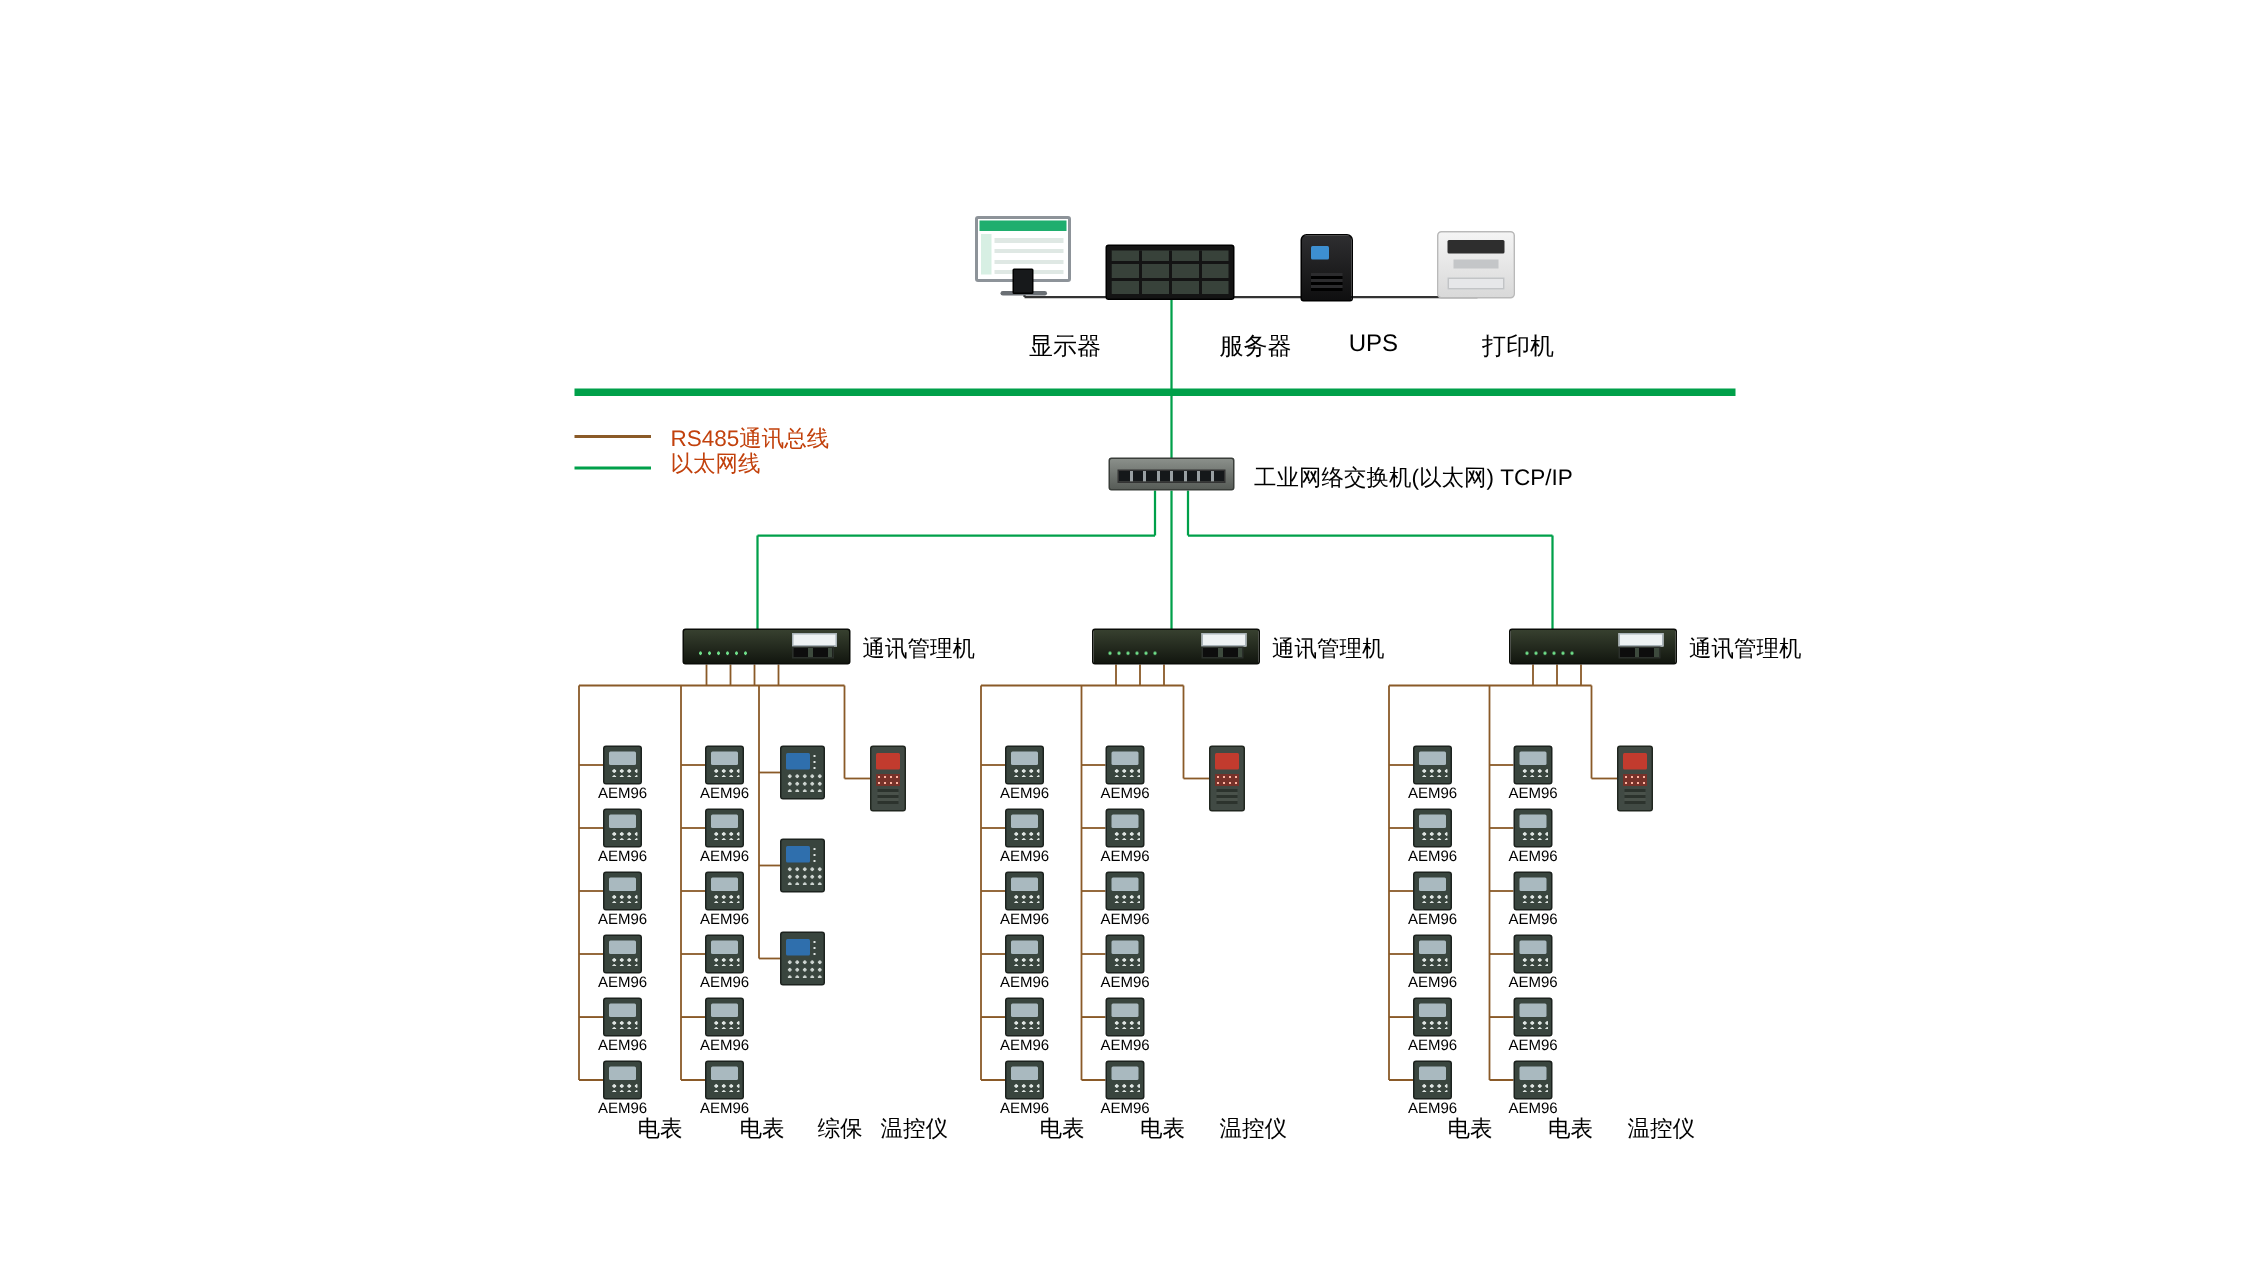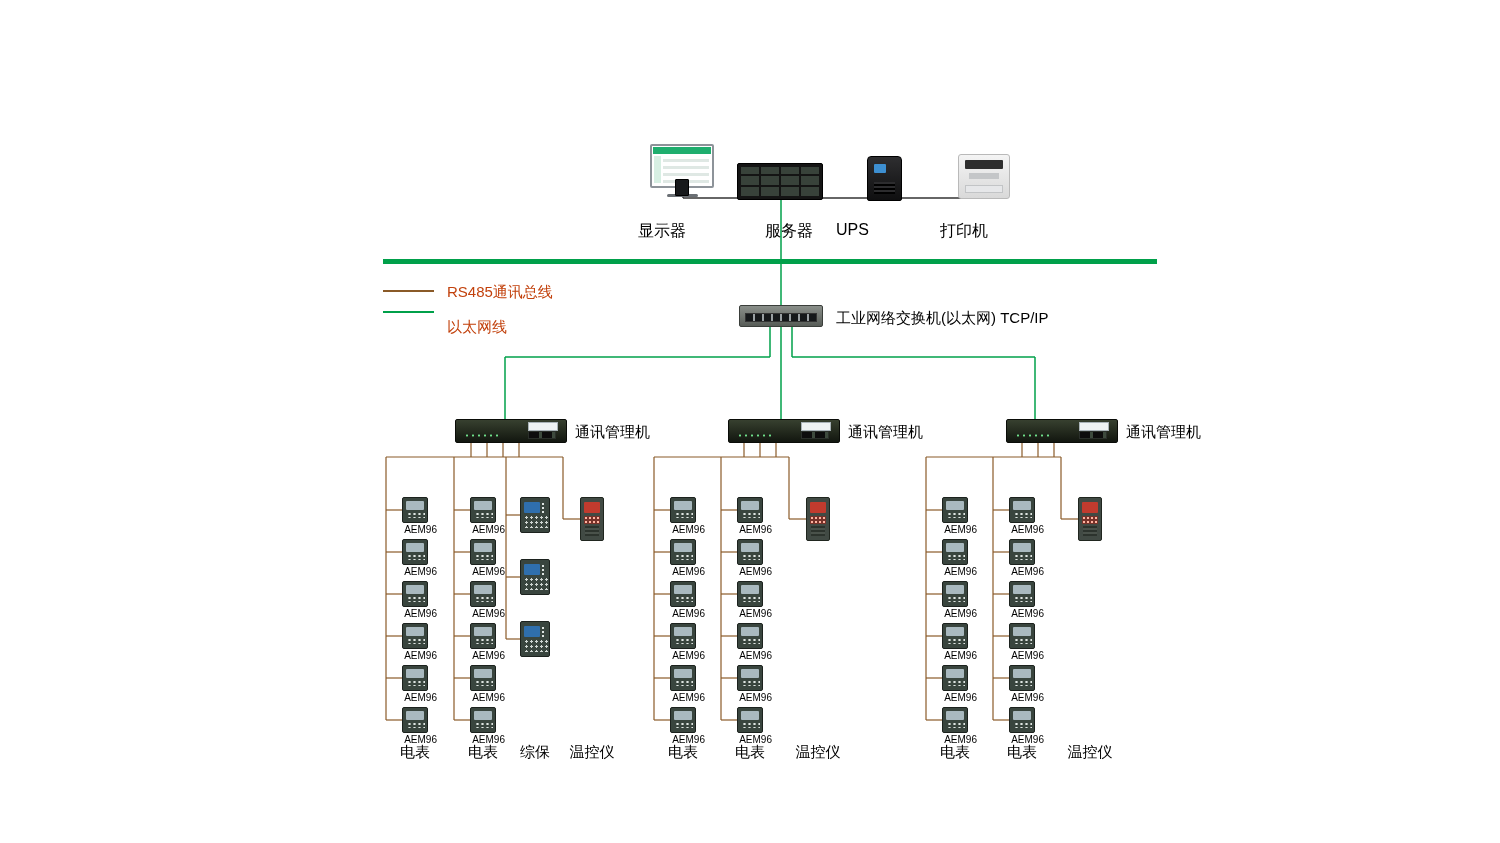--- a/index.html
+++ b/index.html
@@ -1,27 +1,27 @@
 <!DOCTYPE html>
 <html><head>
 <meta charset="utf-8">
 <style>
   *{margin:0;padding:0;box-sizing:border-box}
   html,body{width:1500px;height:843px;background:#ffffff;font-family:"Liberation Sans",sans-serif;}
   .canvas{position:absolute;left:0;top:0;width:1500px;height:843px;overflow:hidden}
   #wires{position:absolute;left:0;top:0;width:1500px;height:843px;pointer-events:none}
 
-  .top-label{position:absolute;width:96px;text-align:left;font-size:16px;color:#000;top:221px}
+  .top-label{position:absolute;width:96px;text-align:right;font-size:16px;color:#000;top:221px}
   .legend-text{position:absolute;left:447px;font-size:15px;color:#c2410c}
   .legend-line{position:absolute;left:383px;width:51px;height:2px}
   .thick-bus{position:absolute;left:383px;top:259px;width:774px;height:5px}
   .switch-label{position:absolute;left:836px;top:309px;font-size:15px;color:#000;white-space:nowrap}
   .mgr-label{position:absolute;font-size:15px;color:#000;white-space:nowrap}
-  .col-label{position:absolute;width:80px;text-align:center;font-size:15px;color:#000}
-  .dev-label{position:absolute;width:44px;text-align:right;font-size:10px;color:#000}
+  .col-label{position:absolute;width:80px;text-align:right;font-size:15px;color:#000}
+  .dev-label{position:absolute;width:44px;text-align:center;font-size:10px;color:#000}
 
   
   .monitor-screen{position:absolute;left:650px;top:144px;width:64px;height:44px;background:#fff;border:2px solid #8d9399;border-radius:2px}
   .monitor-screen .hdr{position:absolute;left:1px;top:1px;right:1px;height:7px;background:#1fae6e}
   .monitor-screen .side{position:absolute;left:2px;top:10px;width:7px;bottom:3px;background:#d7efe3}
   .monitor-screen .rows{position:absolute;left:11px;top:12px;right:3px;bottom:3px;background:repeating-linear-gradient(0deg,#dfe8e4 0 3px,#ffffff 3px 7px)}
   .monitor-stand{position:absolute;left:678px;top:188px;width:9px;height:7px;background:#6a6f74}
   .monitor-base{position:absolute;left:667px;top:194px;width:31px;height:3px;background:#6a6f74;border-radius:2px}
   .pc-box{position:absolute;left:675px;top:179px;width:14px;height:17px;background:#17191b;border:1px solid #000;border-radius:1px}
 
@@ -173,21 +173,21 @@
   <div class="top-label" style="left:638px">显示器</div>
   <div class="top-label" style="left:765px">服务器</div>
   <div class="top-label" style="left:836px">UPS</div>
   <div class="top-label" style="left:940px">打印机</div>
 
   <div class="thick-bus" style="background: rgb(0, 160, 74);"></div>
 
   <div class="legend-line" style="top: 290px; background: rgb(138, 90, 40);"></div>
   <div class="legend-text" style="top:283px">RS485通讯总线</div>
   <div class="legend-line" style="top: 311px; background: rgb(0, 160, 74);"></div>
-  <div class="legend-text" style="top:318px">以太网线</div>
+  <div class="legend-text" style="top:300px">以太网线</div>
 
   <div class="switch-icon">
     <i class="ports"></i>
   </div>
   <div class="switch-label">工业网络交换机(以太网) TCP/IP</div>
 
   <div id="groups-root">
       <div class="manager" style="left: 455px; top: 419px;">
         <i class="sticker"></i>
         <i class="leds"></i>

